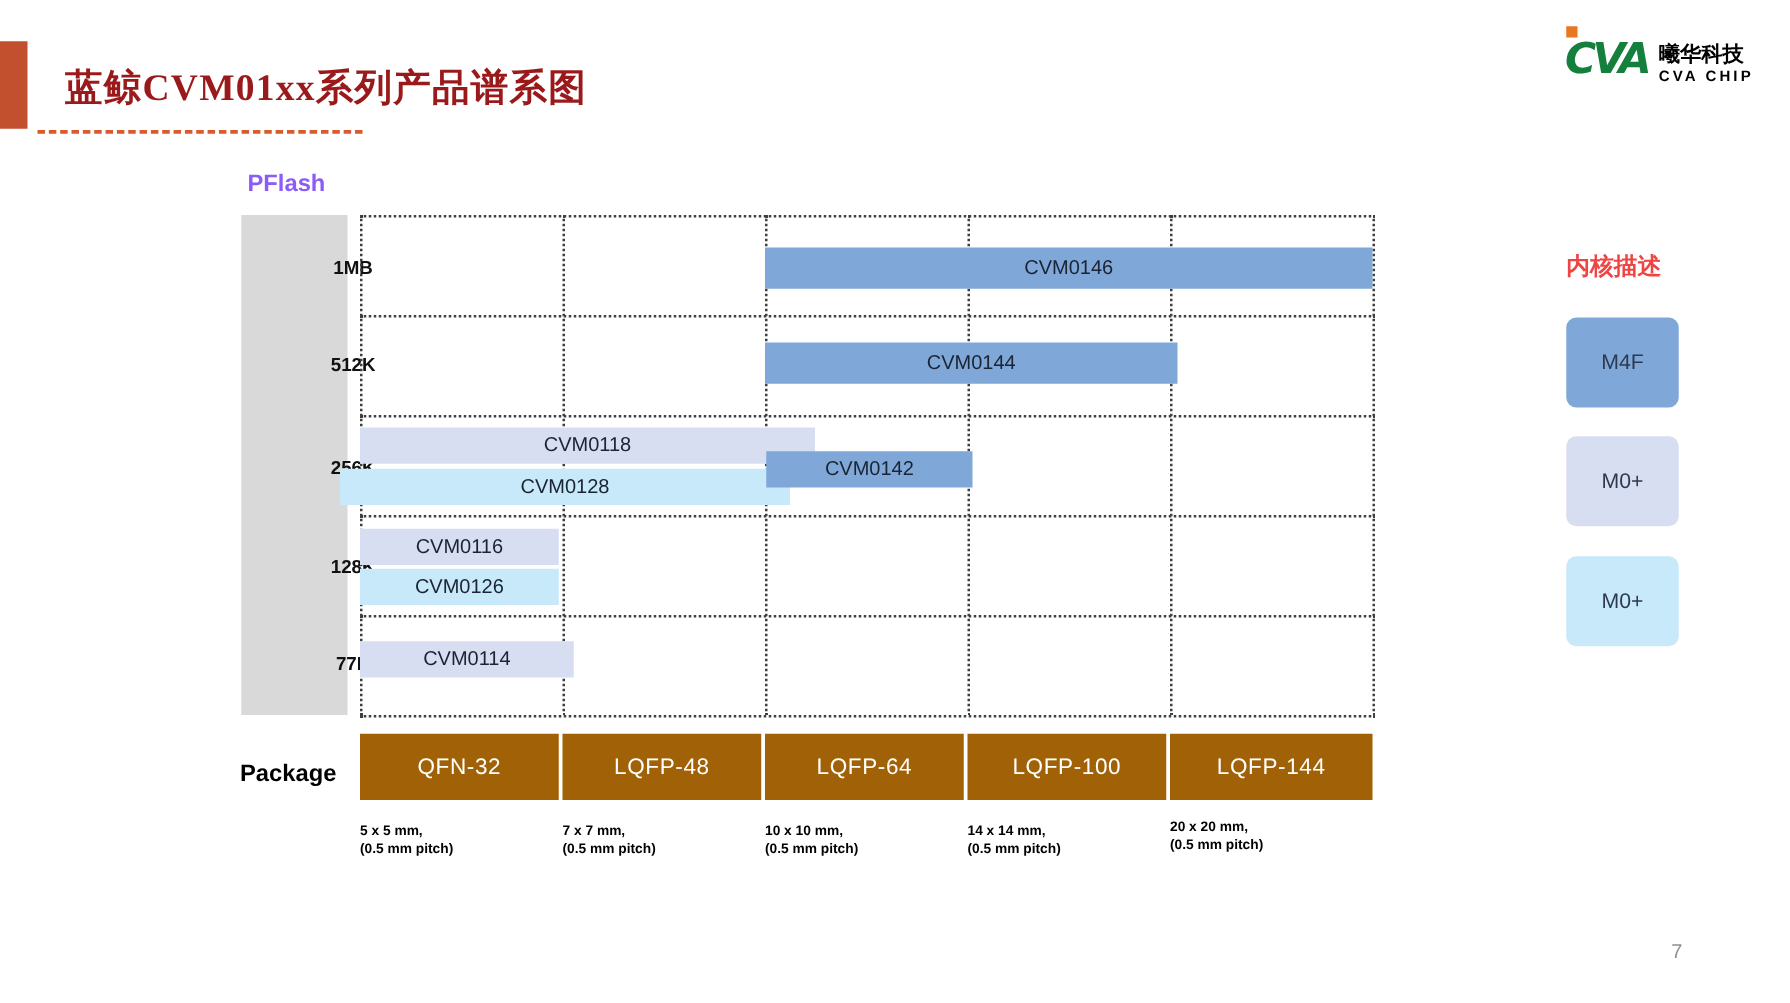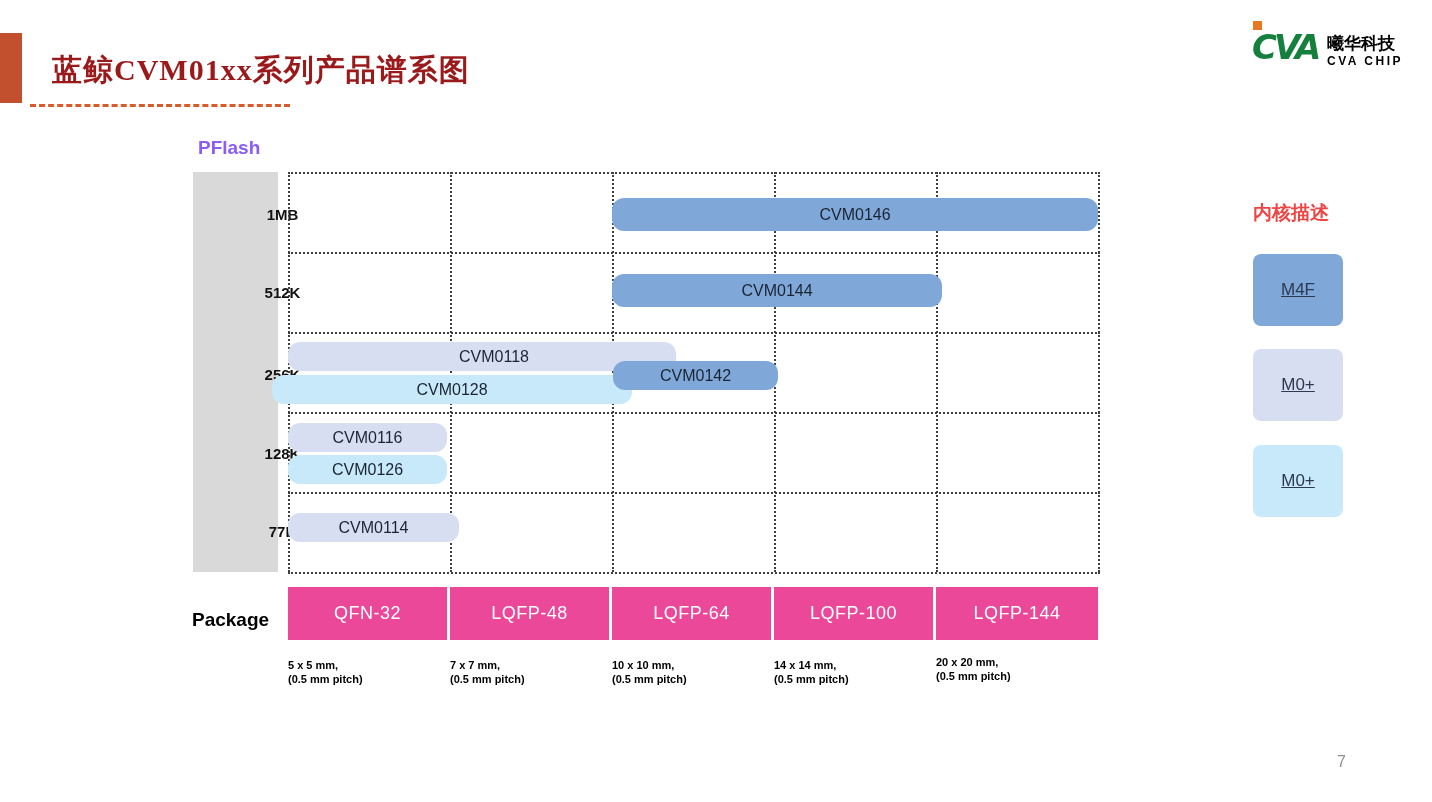--- a/index.html
+++ b/index.html
@@ -35,38 +35,38 @@
   .flash-band{left:193px;top:172px;width:85px;height:400px;background:#D9D9D9;}
   .flash-label{left:193px;width:85px;text-align:center;font-size:15px;font-weight:bold;color:#111;margin-left:47px;}
 
   
   .hline{left:288px;width:812px;height:0;border-top:2px dotted #3f3f3f;}
   .vline{top:172px;width:0;height:400px;border-left:2px dotted #3f3f3f;}
 
   
   .bar{
     display:flex;align-items:center;justify-content:center;
-    font-size:16px;color:#1a2433;border-radius:12px;
+    font-size:16px;color:#1a2433;border-radius:0;
   }
   .m4f{background:#7FA8D9;}
   .m0pa{background:#D8DEF1;}
   .m0pb{background:#C7E9FA;}
 
   
   .pkg{
-    top:587px;height:53px;background:#ec4899;color:#fff;font-size:18px;
+    top:587px;height:53px;background:#a16207;color:#fff;font-size:18px;
     display:flex;align-items:center;justify-content:center;letter-spacing:0.5px;
   }
   .dim{top:658px;text-align:left;font-size:11px;font-weight:bold;color:#000;line-height:14px;}
 
   
   .legend-title{left:1253px;top:200px;font-size:19px;font-weight:bold;color:#ef4444;}
   .legend-box{
     left:1253px;width:90px;height:72px;border-radius:8px;
-    display:flex;align-items:center;justify-content:center;font-size:17px;color:#2c3950;text-decoration:underline;
+    display:flex;align-items:center;justify-content:center;font-size:17px;color:#2c3950;
   }
 
   .page-number{left:1337px;top:753px;font-size:16px;color:#909090;}
 </style>
 </head>
 <body>
 
 <div class="abs accent-bar"></div>
 <div class="abs page-title">蓝鲸CVM01xx系列产品谱系图</div>
 <div class="abs title-underline"></div>
@@ -100,21 +100,21 @@
   <div class="abs vline" style="left:288px;"></div>
   <div class="abs vline" style="left:450px;"></div>
   <div class="abs vline" style="left:612px;"></div>
   <div class="abs vline" style="left:774px;"></div>
   <div class="abs vline" style="left:936px;"></div>
   <div class="abs vline" style="left:1098px;"></div>
 </div>
 
 <div class="abs bar m4f" style="left:612px;top:198px;width:486px;height:33px;">CVM0146</div>
 <div class="abs bar m4f" style="left:612px;top:274px;width:330px;height:33px;">CVM0144</div>
-<div class="abs bar m0pa" style="left:288px;top:342px;width:364px;height:29px;padding-left:24px;">CVM0118</div>
+<div class="abs bar m0pa" style="left:288px;top:342px;width:364px;height:29px;">CVM0118</div>
 <div class="abs bar m0pb" style="left:272px;top:375px;width:360px;height:29px;">CVM0128</div>
 <div class="abs bar m4f" style="left:613px;top:361px;width:165px;height:29px;">CVM0142</div>
 <div class="abs bar m0pa" style="left:288px;top:423px;width:159px;height:29px;">CVM0116</div>
 <div class="abs bar m0pb" style="left:288px;top:455px;width:159px;height:29px;">CVM0126</div>
 <div class="abs bar m0pa" style="left:288px;top:513px;width:171px;height:29px;">CVM0114</div>
 
 <div class="abs package-title">Package</div>
 
 <div class="abs pkg" style="left:288px;width:159px;">QFN-32</div>
 <div class="abs pkg" style="left:450px;width:159px;">LQFP-48</div>

